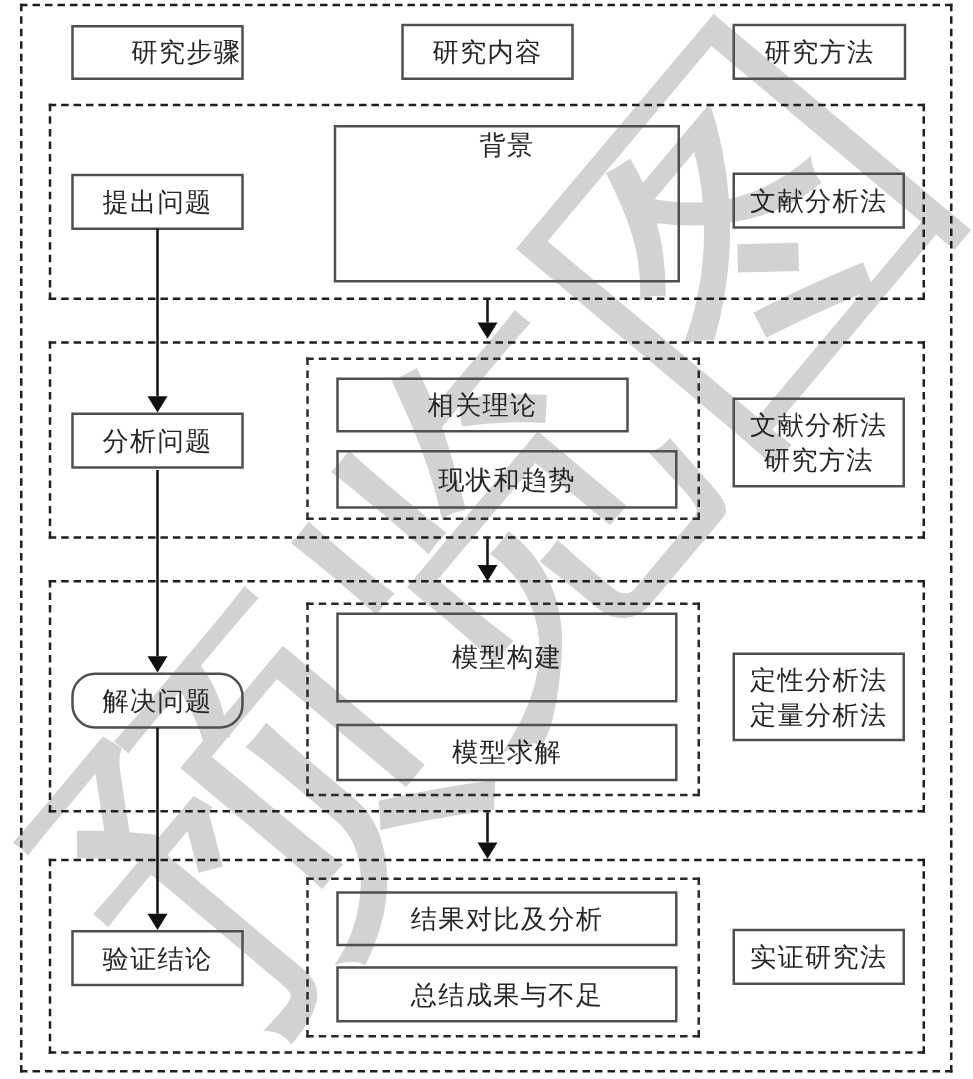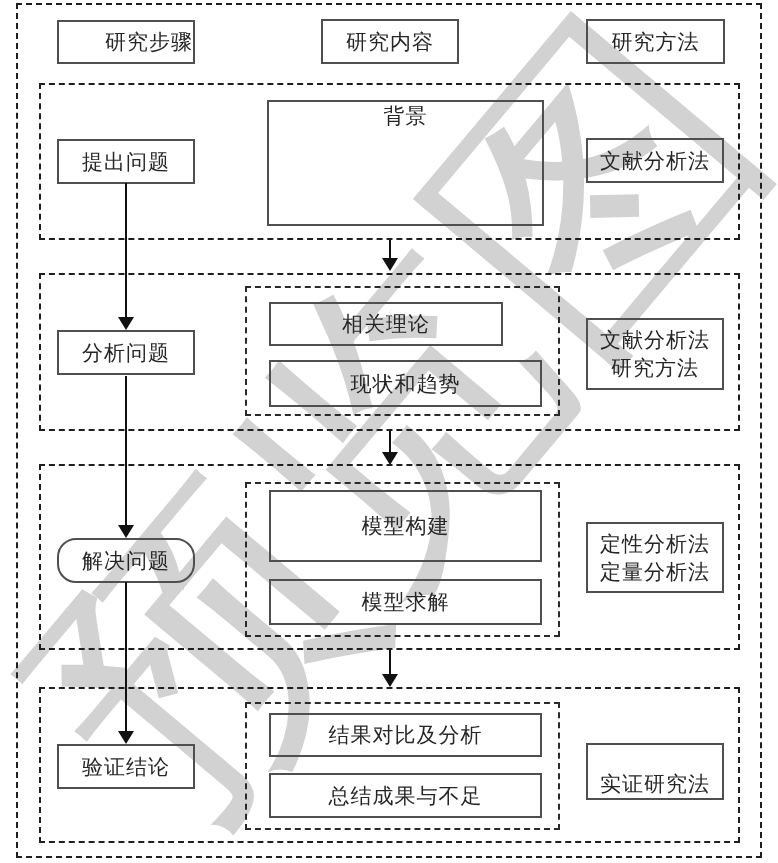--- a/index.html
+++ b/index.html
@@ -100,21 +100,21 @@
     <span>文献分析法</span>
   </div>
   <div class="box two-line" style="left:586px;top:318px;width:138px;height:72px;">
     <span>文献分析法</span>
     <span>研究方法</span>
   </div>
   <div class="box two-line" style="left:586px;top:522px;width:138px;height:71px;">
     <span>定性分析法</span>
     <span>定量分析法</span>
   </div>
-  <div class="box" style="left:586px;top:743px;width:138px;height:57px;align-items:flex-end;">
+  <div class="box" style="left:586px;top:743px;width:138px;height:45px;">
     <span>实证研究法</span>
   </div>
 
   <div class="stem" style="left:125px;top:183px;height:134px;"></div>
   <div class="head" style="left:118px;top:317px;"></div>
 
   <div class="stem" style="left:125px;top:376px;height:149px;"></div>
   <div class="head" style="left:118px;top:525px;"></div>
 
   <div class="stem" style="left:125px;top:582px;height:149px;"></div>

